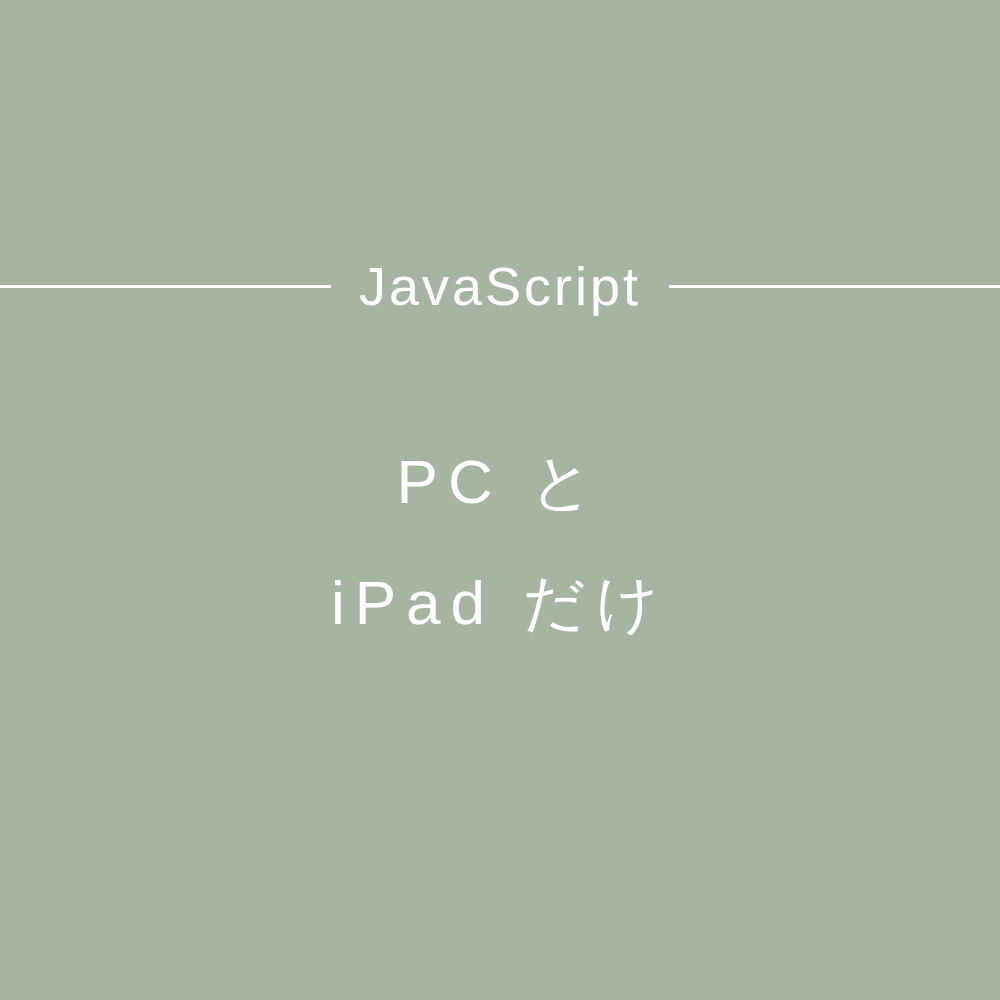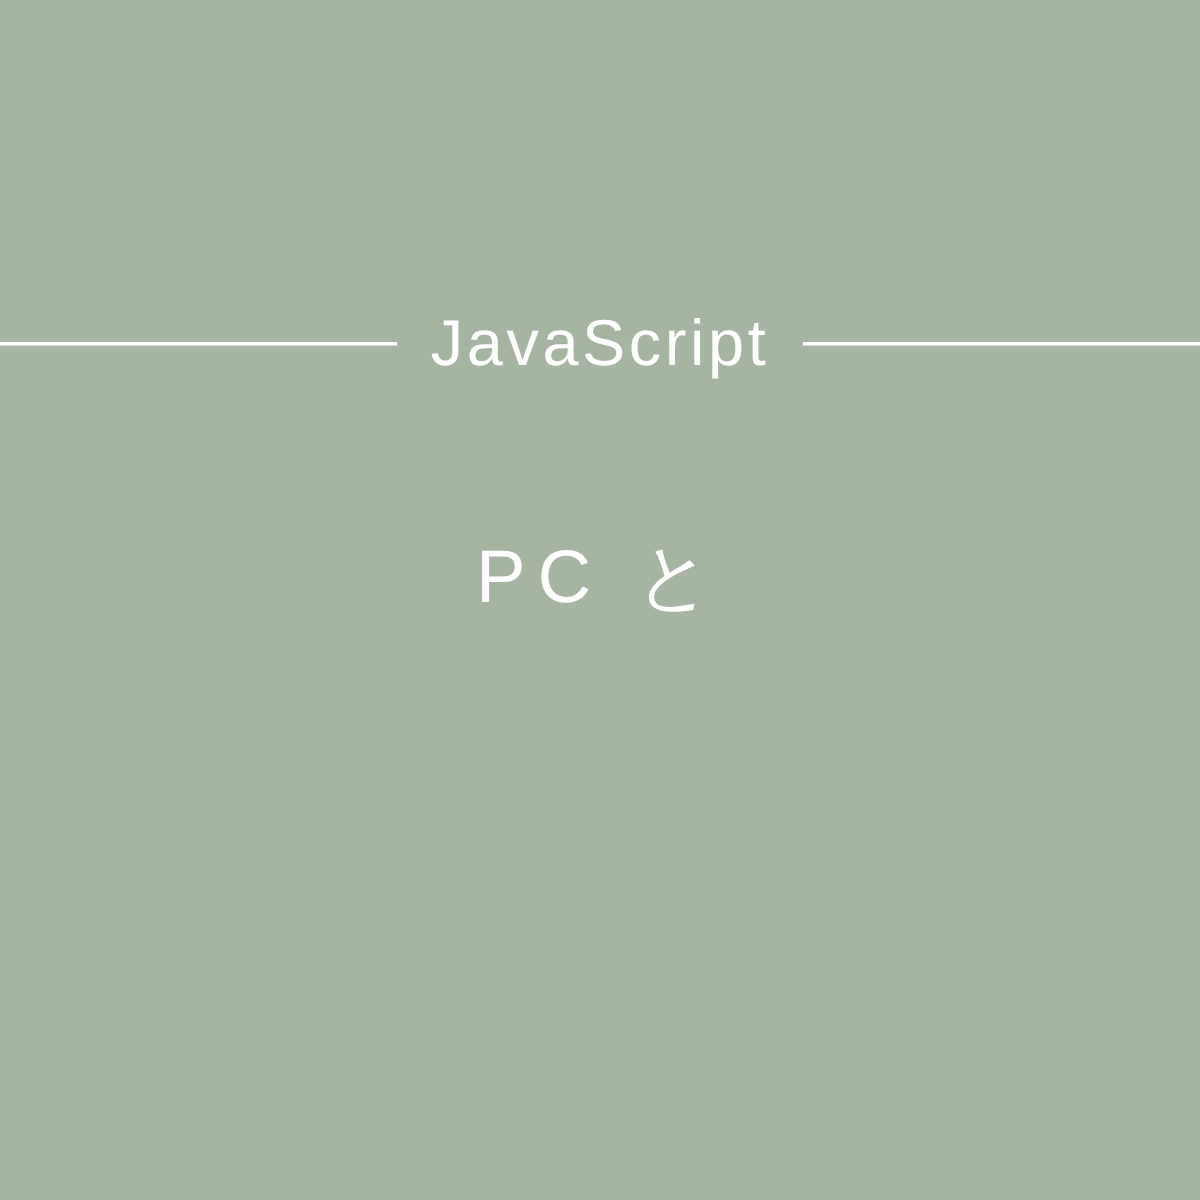--- a/index.html
+++ b/index.html
@@ -56,14 +56,15 @@
 <body>
 
 <div class="container">
   <div class="heading-section">
     <div class="line"></div>
     <div class="heading-text">JavaScript</div>
     <div class="line"></div>
   </div>
   <div class="body-section">
     <div class="body-line">PC と</div>
+    <div class="body-line">iPad だけ</div>
   </div>
 </div>
 
 </body></html>

